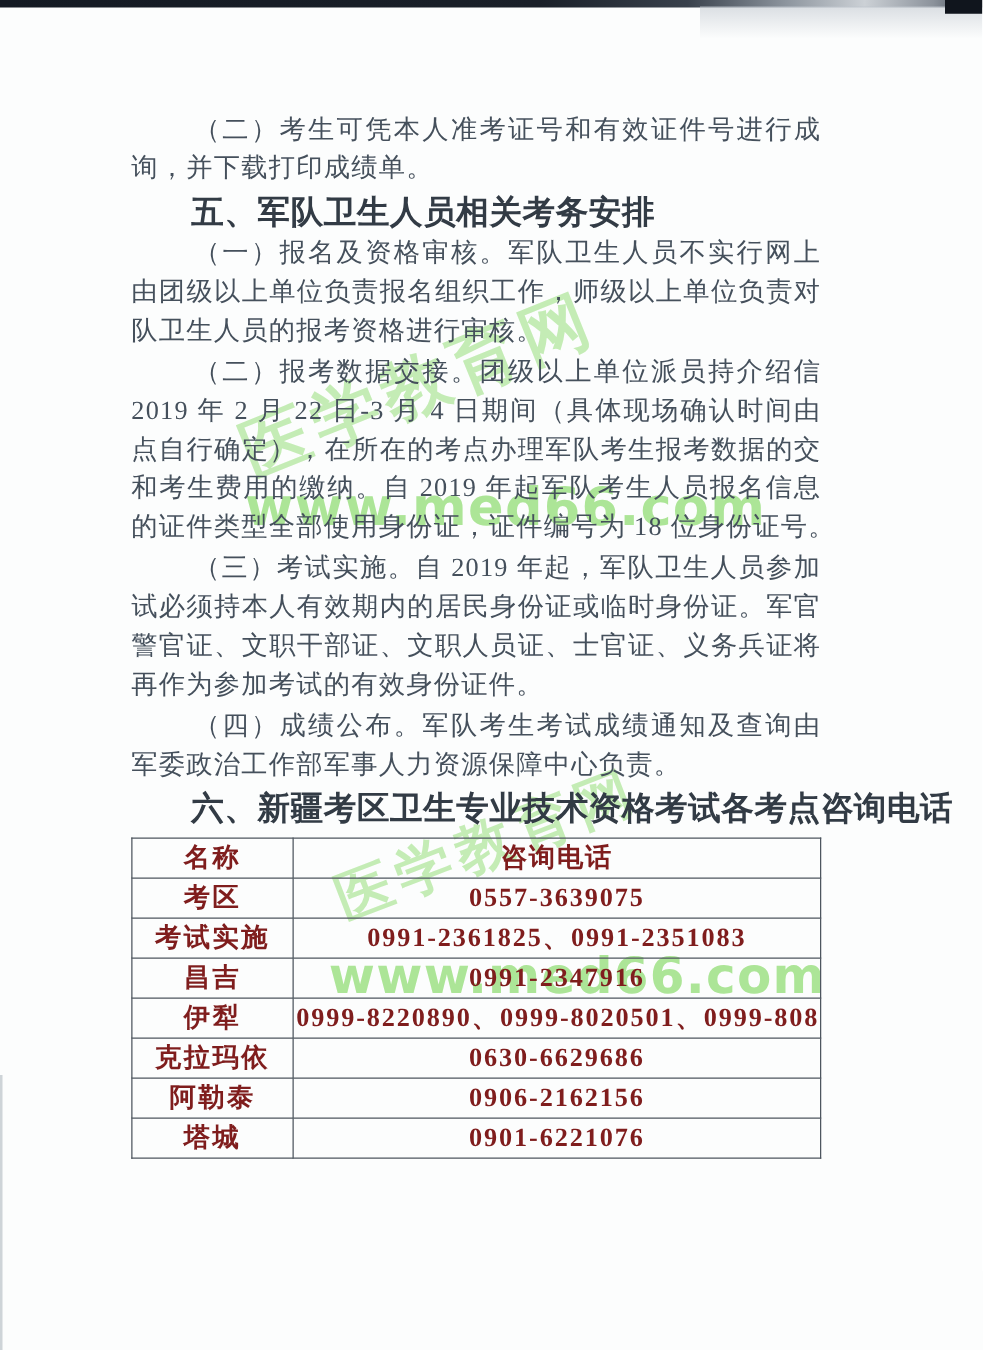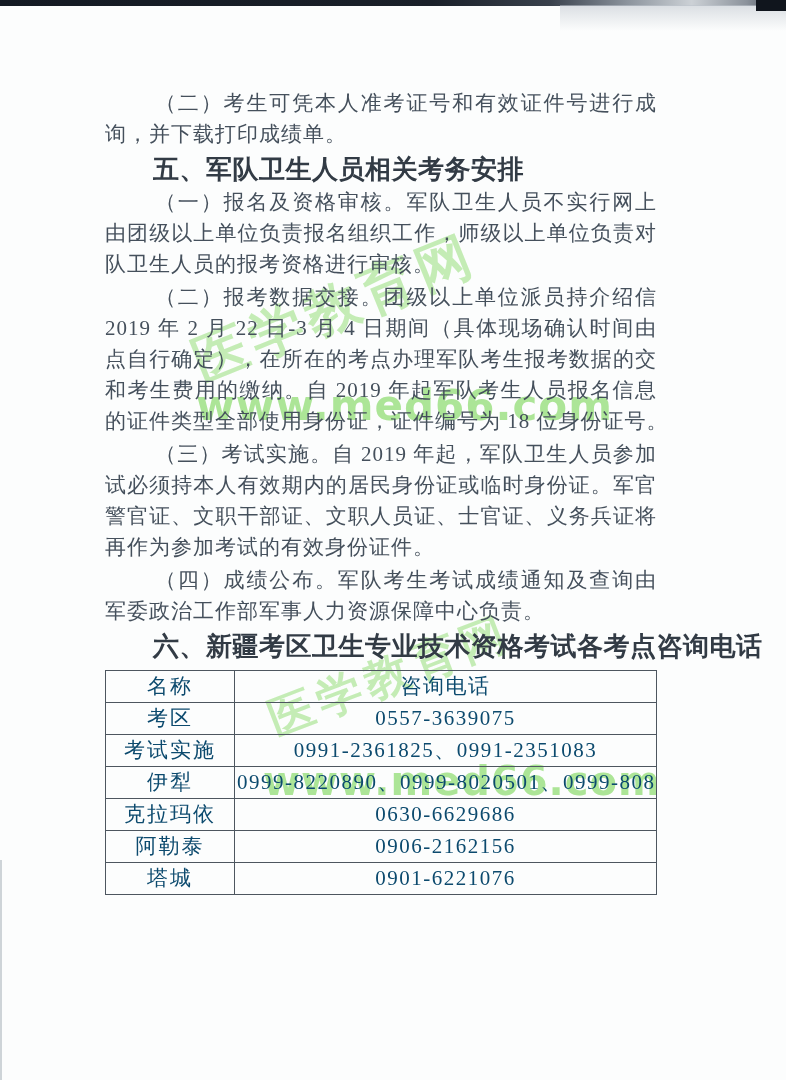--- a/index.html
+++ b/index.html
@@ -58,23 +58,23 @@
     border-collapse:collapse;
     width:552px;
     margin-top:7px;
     table-layout:fixed;
   }
   table.contacts td,table.contacts th{
     border:1.6px solid #4d565f;
     height:30px;
     text-align:center;
     vertical-align:middle;
-    font-weight:normal;
+    font-weight:bold;
     font-size:21px;
-    color:#0c4a6e;
+    color:#7f1d1d;
     padding:0 2px;
     overflow:hidden;
     white-space:nowrap;
   }
   table.contacts .col-name{width:124px;letter-spacing:2px;}
   table.contacts .col-phone{letter-spacing:1.5px;}
   
   .wm{position:absolute;pointer-events:none;color:#8edc70;}
   .wm-diag{
     font-family:"Liberation Sans","DejaVu Sans",sans-serif;
@@ -148,20 +148,24 @@
           </tr>
           <tr>
             <td class="col-name">考区</td>
             <td class="col-phone">0557-3639075</td>
           </tr>
           <tr>
             <td class="col-name">考试实施</td>
             <td class="col-phone">0991-2361825、0991-2351083</td>
           </tr>
           <tr>
+            <td class="col-name">昌吉</td>
+            <td class="col-phone">0991-2347916</td>
+          </tr>
+          <tr>
             <td class="col-name">伊犁</td>
             <td class="col-phone">0999-8220890、0999-8020501、0999-8085720</td>
           </tr>
           <tr>
             <td class="col-name">克拉玛依</td>
             <td class="col-phone">0630-6629686</td>
           </tr>
           <tr>
             <td class="col-name">阿勒泰</td>
             <td class="col-phone">0906-2162156</td>

